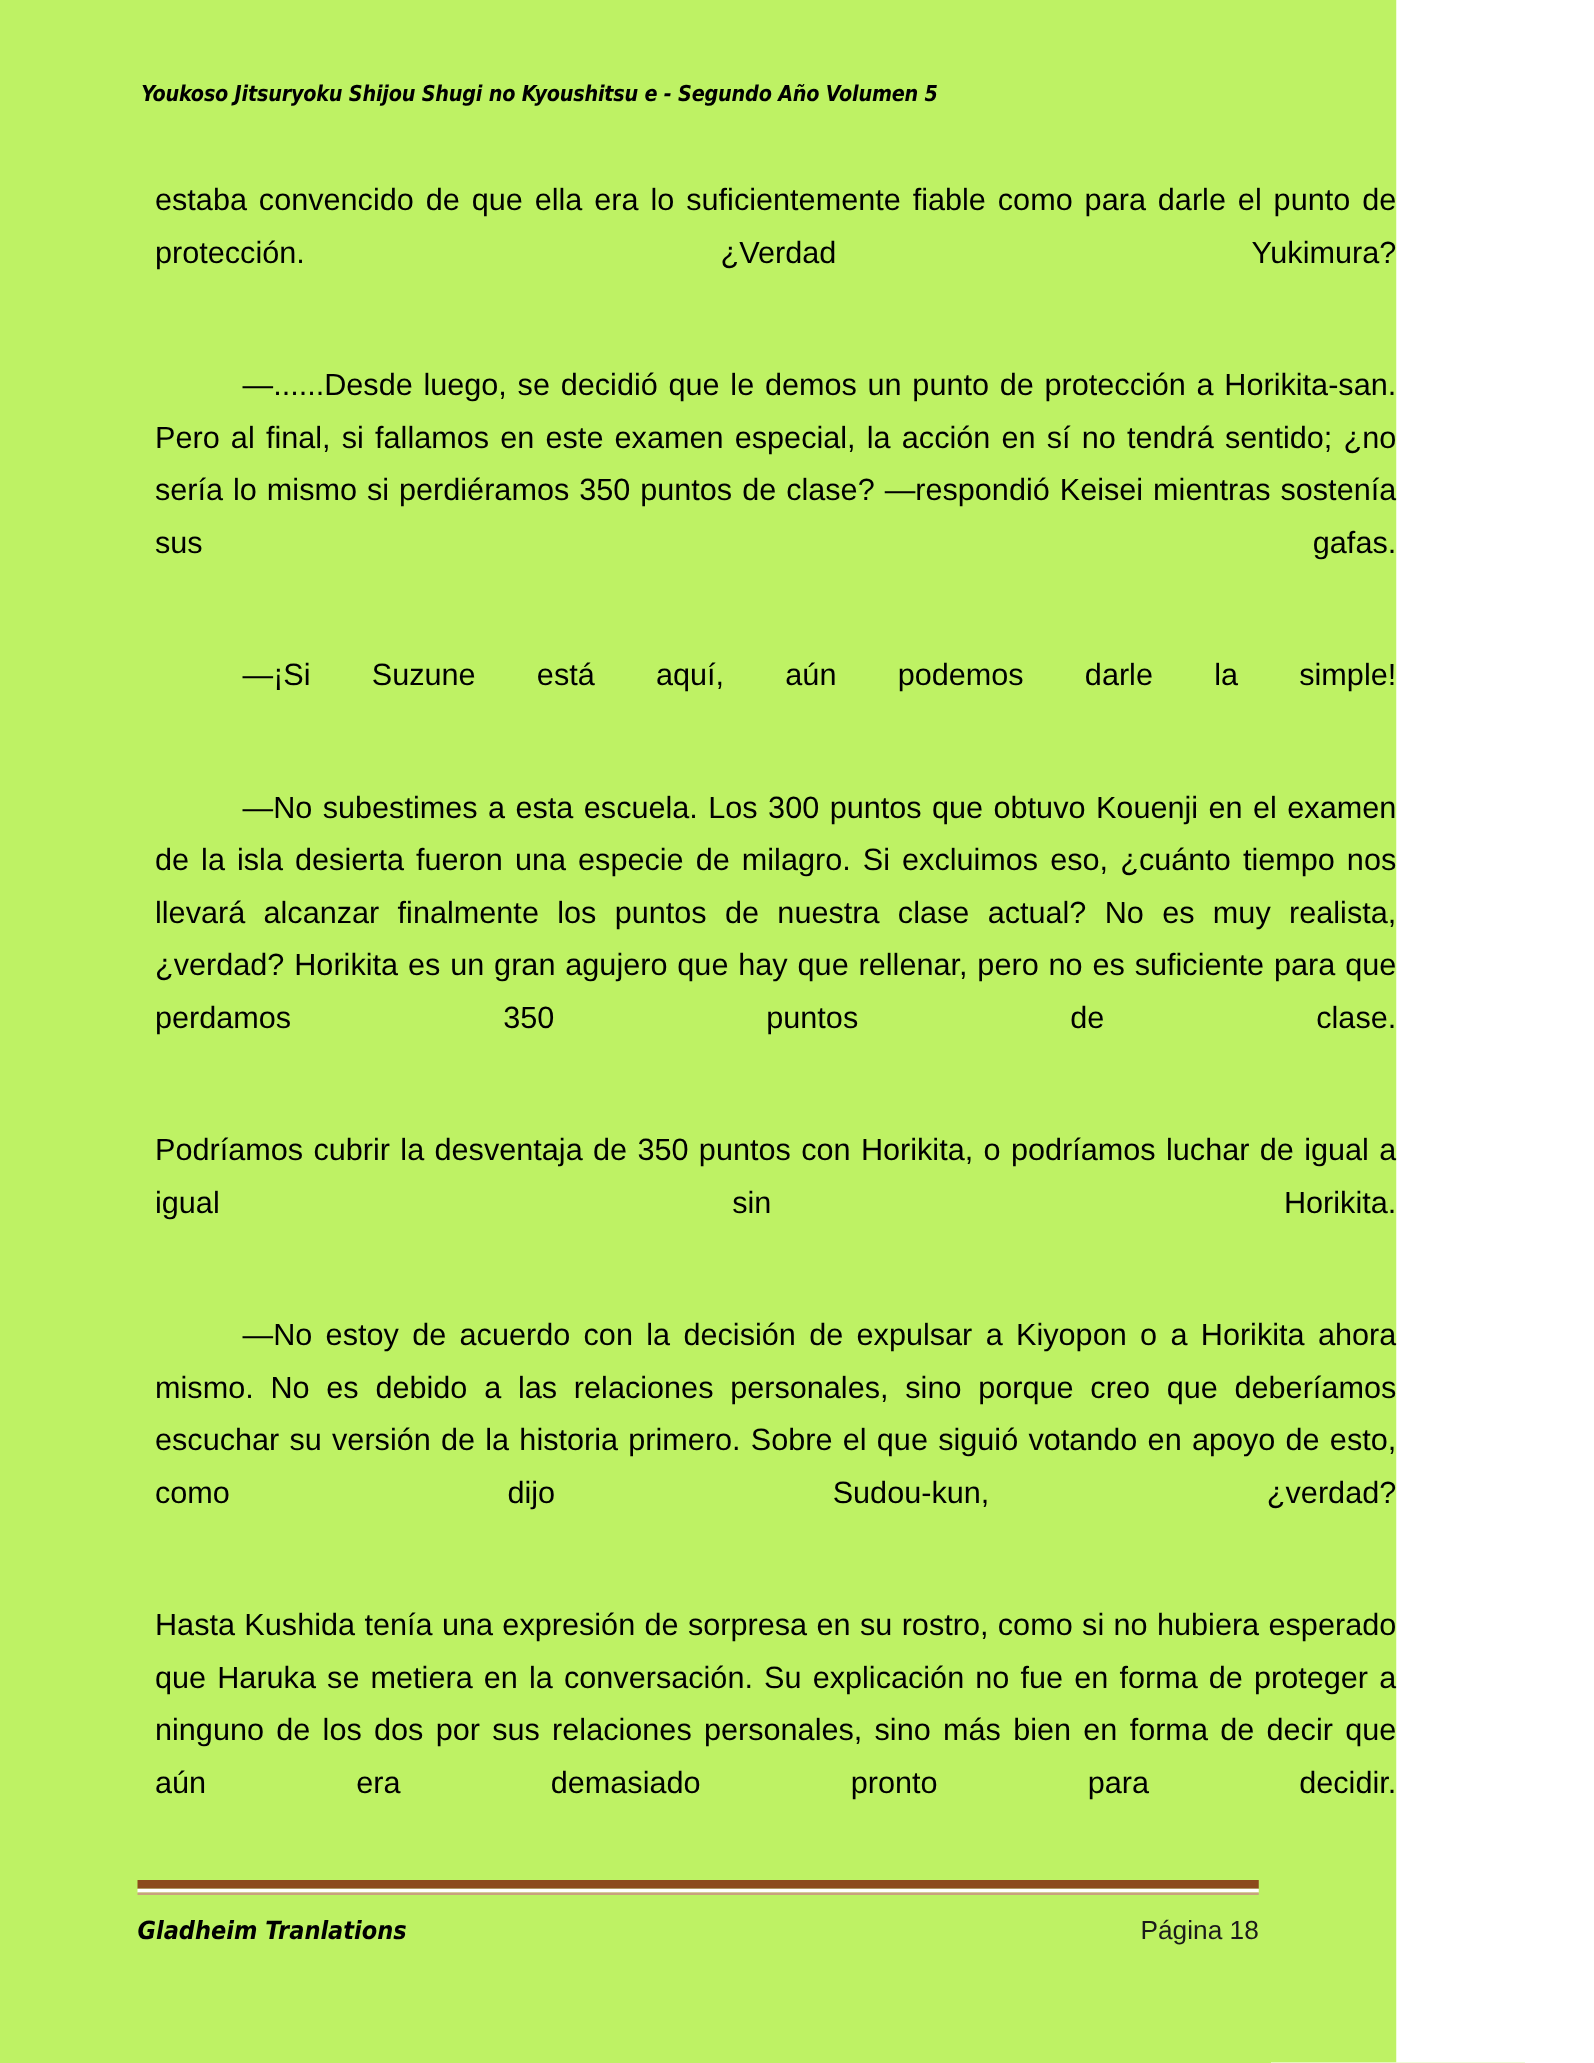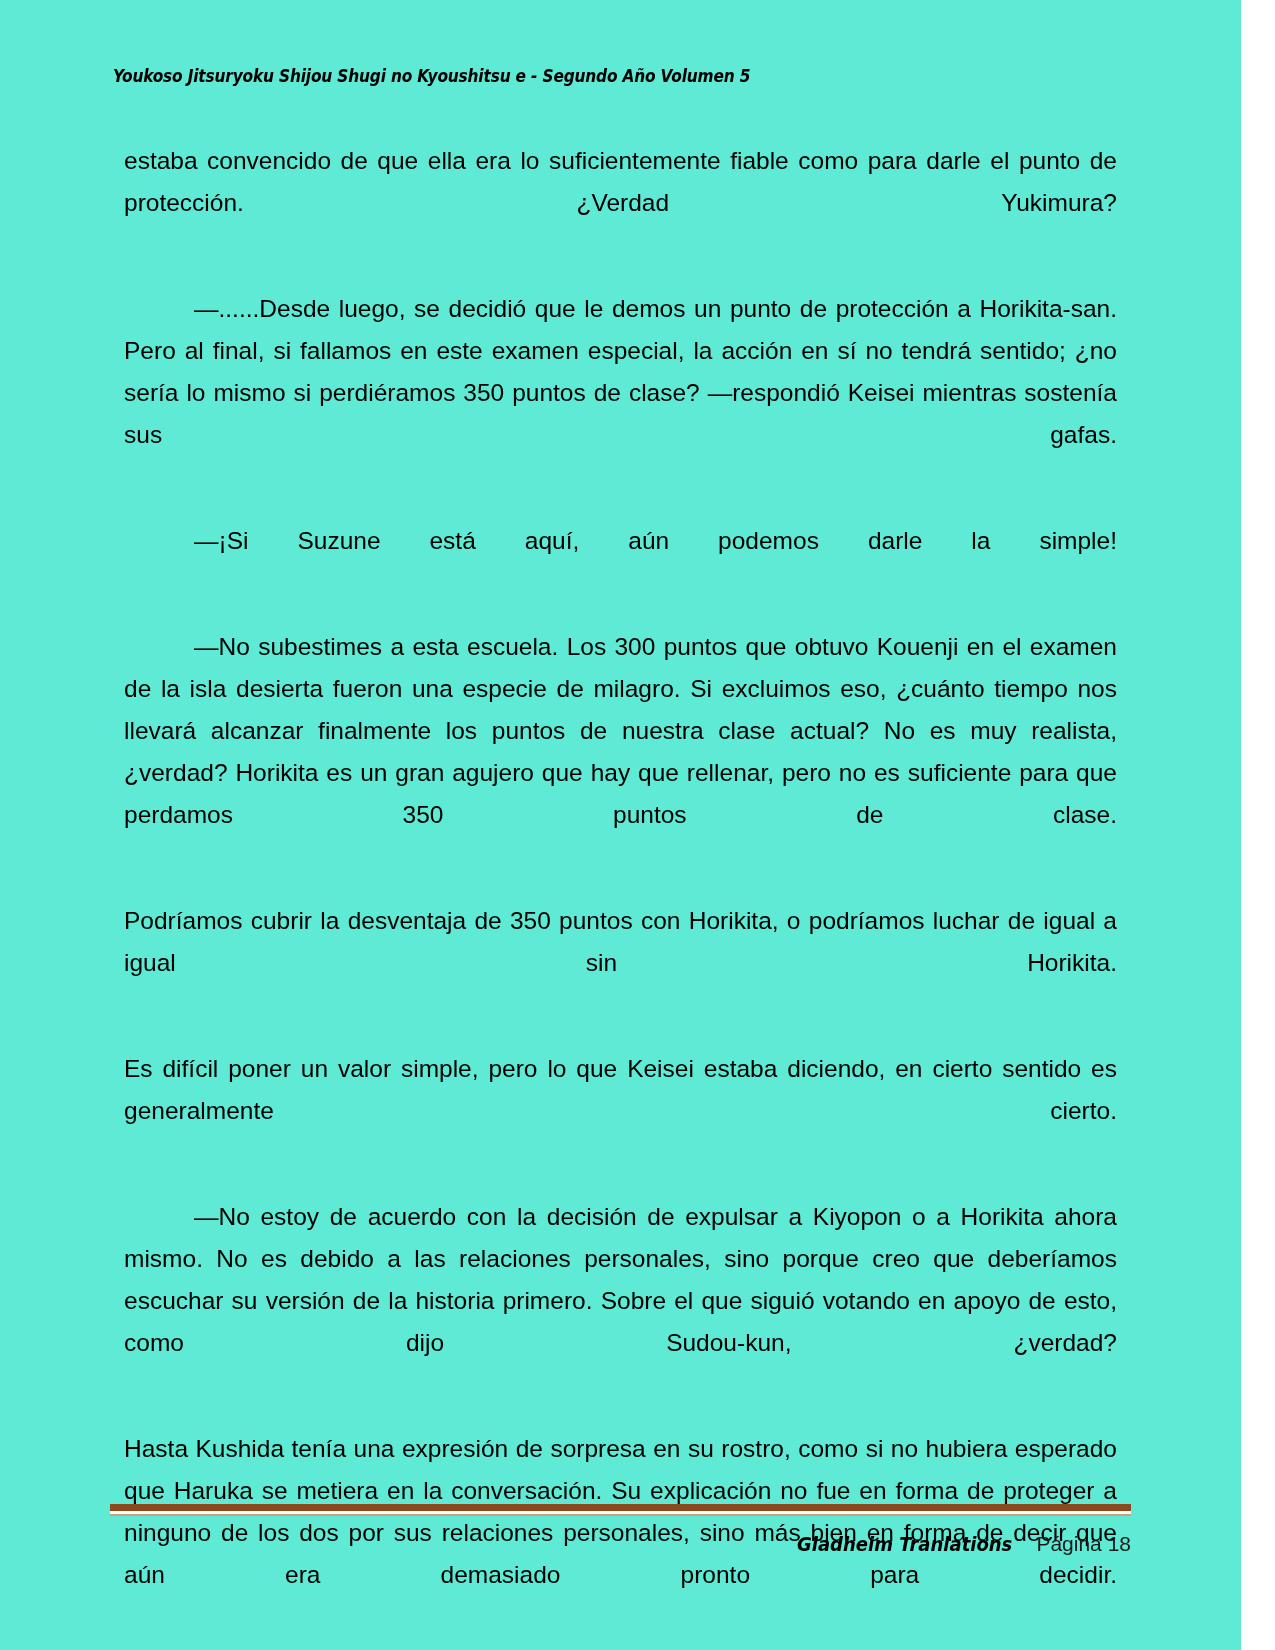--- a/index.html
+++ b/index.html
@@ -7,23 +7,23 @@
     margin: 0;
     padding: 0;
     background: #ffffff;
   }
   body {
     font-family: "Liberation Sans", sans-serif;
     color: #000000;
   }
   .page {
     position: relative;
-    width: 1241px;
+    width: 1117px;
     height: 1650px;
-    background: #5eead4;
+    background: #bef264;
     box-sizing: border-box;
     overflow: hidden;
   }
 
   
   .page-header {
     position: absolute;
     top: 66px;
     left: 113px;
     right: 113px;
@@ -91,21 +91,21 @@
     width: 100%;
   }
   .rule-thin {
     height: 2px;
     background: #c9a07e;
     width: 100%;
   }
   .footer-row {
     display: flex;
     align-items: baseline;
-    justify-content: flex-end;
+    justify-content: space-between;
     margin-top: 16px;
   }
   .footer-left {
     font-family: "DejaVu Sans", sans-serif;
     font-style: italic;
     font-weight: bold;
     font-size: 20px;
     transform: scaleX(0.9);
     transform-origin: left center;
     white-space: nowrap;
@@ -125,21 +125,20 @@
   <div class="page-header">
     <span class="header-title">Youkoso Jitsuryoku Shijou Shugi no Kyoushitsu e - Segundo Año Volumen 5</span>
   </div>
 
   <div class="content">
     <p class="para">estaba convencido de que ella era lo suficientemente fiable como para darle el punto de protección. ¿Verdad Yukimura?</p>
     <p class="para indent gap">—......Desde luego, se decidió que le demos un punto de protección a Horikita-san. Pero al final, si fallamos en este examen especial, la acción en sí no tendrá sentido; ¿no sería lo mismo si perdiéramos 350 puntos de clase? —respondió Keisei mientras sostenía sus gafas.</p>
     <p class="para indent gap">—¡Si Suzune está aquí, aún podemos darle la simple!</p>
     <p class="para indent gap">—No subestimes a esta escuela. Los 300 puntos que obtuvo Kouenji en el examen de la isla desierta fueron una especie de milagro. Si excluimos eso, ¿cuánto tiempo nos llevará alcanzar finalmente los puntos de nuestra clase actual? No es muy realista, ¿verdad? Horikita es un gran agujero que hay que rellenar, pero no es suficiente para que perdamos 350 puntos de clase.</p>
     <p class="para gap">Podríamos cubrir la desventaja de 350 puntos con Horikita, o podríamos luchar de igual a igual sin Horikita.</p>
-    <p class="para gap">Es difícil poner un valor simple, pero lo que Keisei estaba diciendo, en cierto sentido es generalmente cierto.</p>
     <p class="para indent gap">—No estoy de acuerdo con la decisión de expulsar a Kiyopon o a Horikita ahora mismo. No es debido a las relaciones personales, sino porque creo que deberíamos escuchar su versión de la historia primero. Sobre el que siguió votando en apoyo de esto, como dijo Sudou-kun, ¿verdad?</p>
     <p class="para gap">Hasta Kushida tenía una expresión de sorpresa en su rostro, como si no hubiera esperado que Haruka se metiera en la conversación. Su explicación no fue en forma de proteger a ninguno de los dos por sus relaciones personales, sino más bien en forma de decir que aún era demasiado pronto para decidir.</p>
 
   </div>
 
   <div class="page-footer">
     <div class="rule-thick"></div>
     <div class="rule-gap"></div>
     <div class="rule-thin"></div>
     <div class="footer-row">

